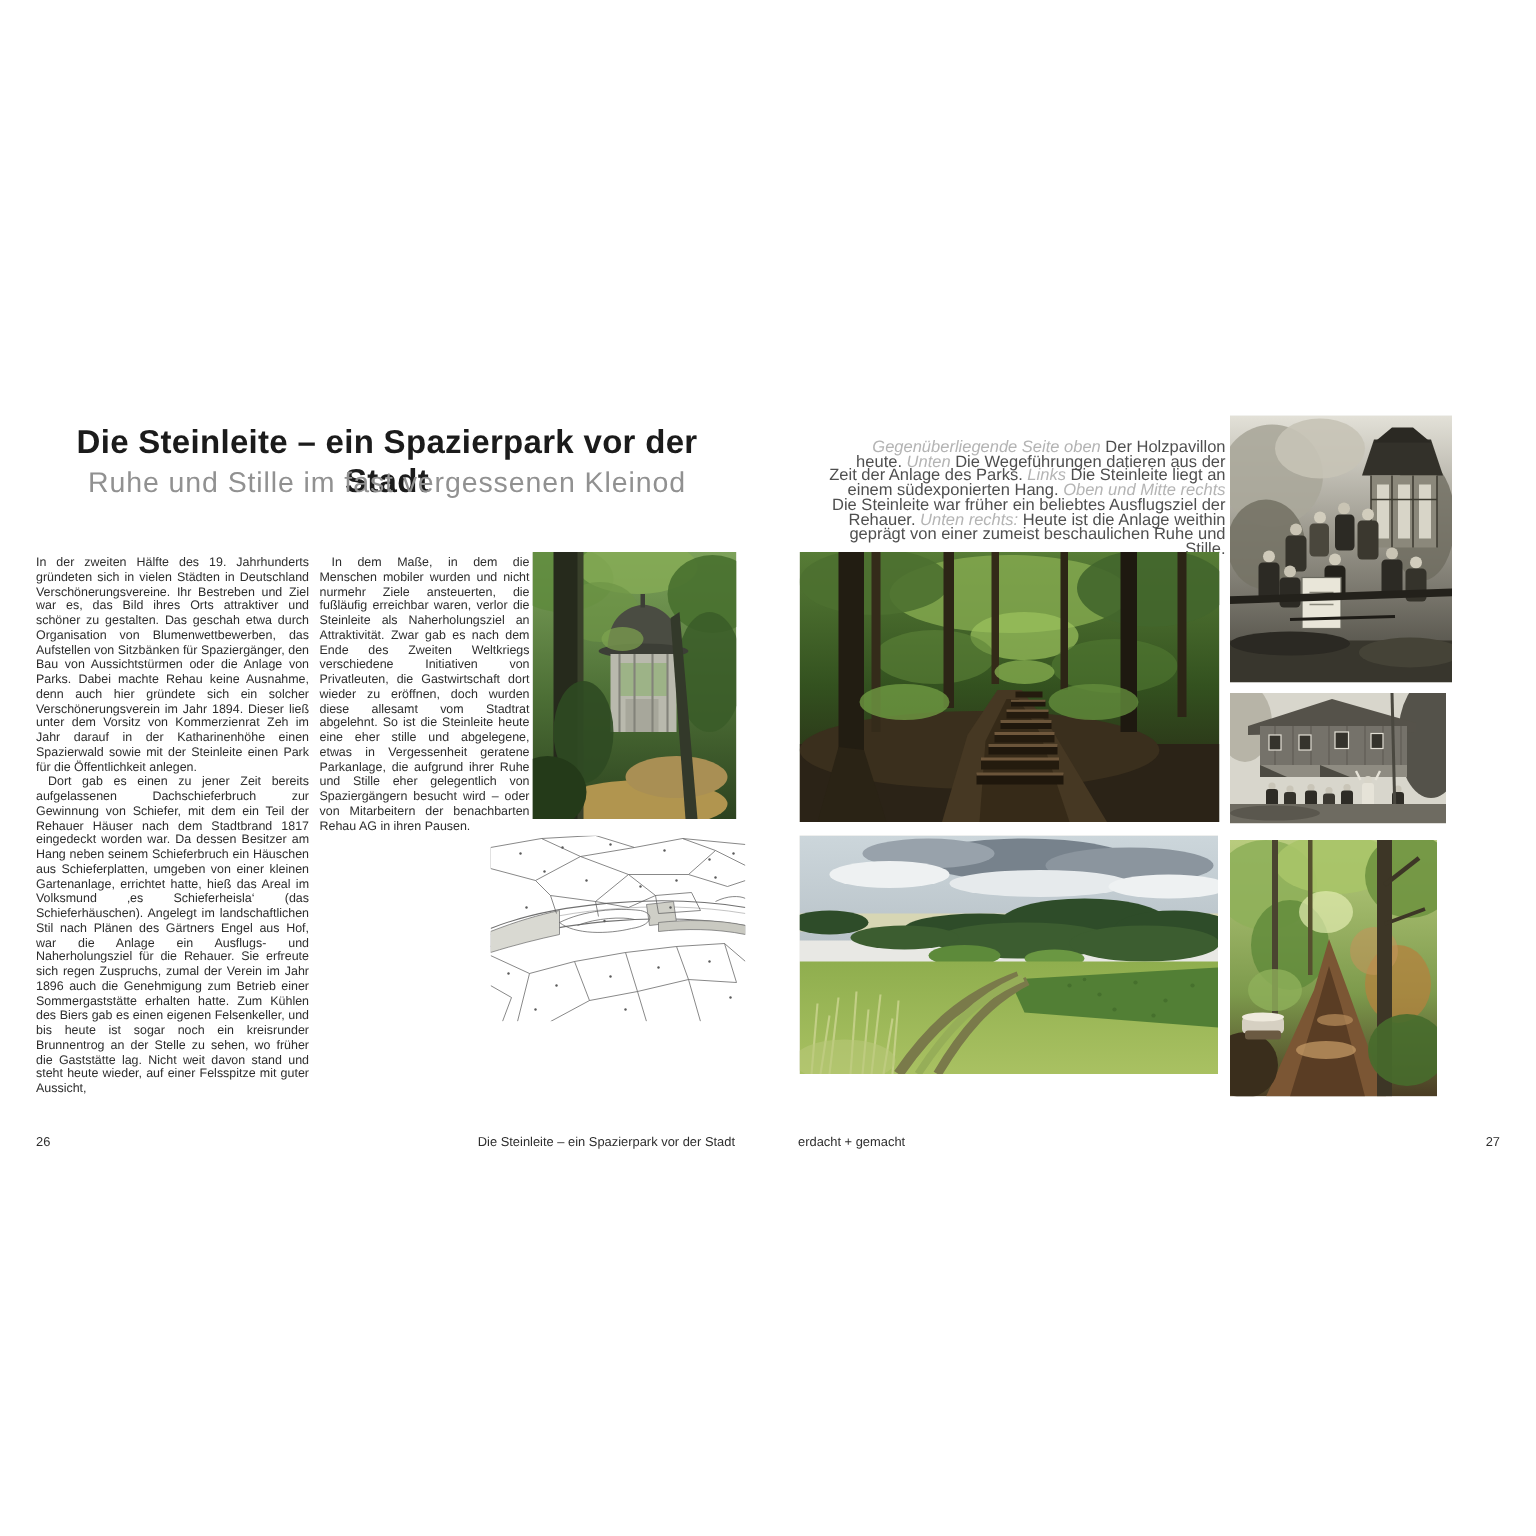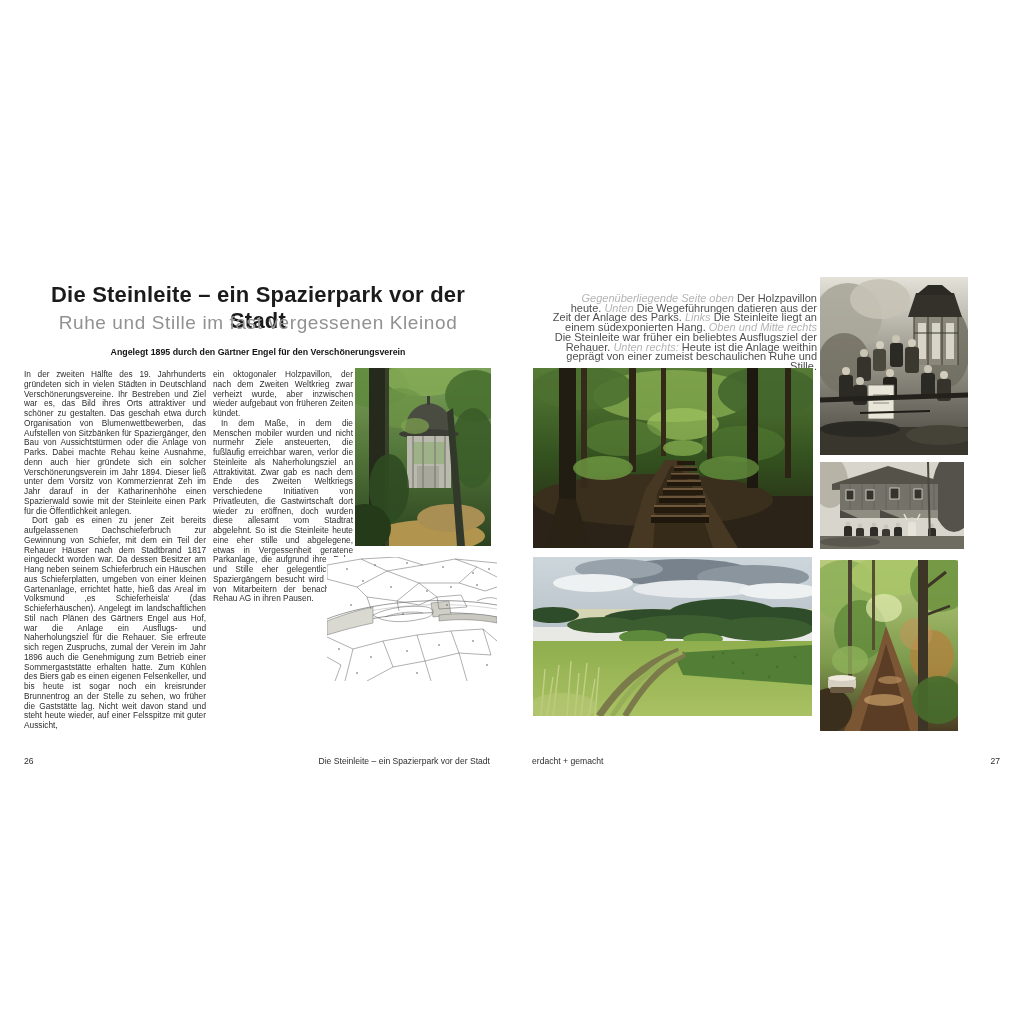--- a/index.html
+++ b/index.html
@@ -41,28 +41,26 @@
   .ph-meadow{left:533px;top:557px;width:279px;height:159px;}
   .ph-path{left:820px;top:560px;width:138px;height:171px;}
 </style>
 </head>
 <body>
 
 <div class="spread">
 
   <div class="abs title">Die Steinleite – ein Spazierpark vor der Stadt</div>
   <div class="abs subtitle">Ruhe und Stille im fast vergessenen Kleinod</div>
-  <div class="abs kicker">Angelegt 1895 durch den Gärtner Engel für den Verschönerungsverein</div>
 
   <div class="abs bodytext col1">
     <p>In der zweiten Hälfte des 19. Jahrhunderts gründeten sich in vielen Städten in Deutschland Verschönerungsvereine. Ihr Bestreben und Ziel war es, das Bild ihres Orts attraktiver und schöner zu gestalten. Das geschah etwa durch Organisation von Blumenwettbewerben, das Aufstellen von Sitzbänken für Spaziergänger, den Bau von Aussichtstürmen oder die Anlage von Parks. Dabei machte Rehau keine Ausnahme, denn auch hier gründete sich ein solcher Verschönerungsverein im Jahr 1894. Dieser ließ unter dem Vorsitz von Kommerzienrat Zeh im Jahr darauf in der Katharinenhöhe einen Spazierwald sowie mit der Steinleite einen Park für die Öffentlichkeit anlegen.</p>
     <p class="indent">Dort gab es einen zu jener Zeit bereits aufgelassenen Dachschieferbruch zur Gewinnung von Schiefer, mit dem ein Teil der Rehauer Häuser nach dem Stadtbrand 1817 eingedeckt worden war. Da dessen Besitzer am Hang neben seinem Schieferbruch ein Häuschen aus Schieferplatten, umgeben von einer kleinen Gartenanlage, errichtet hatte, hieß das Areal im Volksmund ‚es Schieferheisla‘ (das Schieferhäuschen). Angelegt im landschaftlichen Stil nach Plänen des Gärtners Engel aus Hof, war die Anlage ein Ausflugs- und Naherholungsziel für die Rehauer. Sie erfreute sich regen Zuspruchs, zumal der Verein im Jahr 1896 auch die Genehmigung zum Betrieb einer Sommergaststätte erhalten hatte. Zum Kühlen des Biers gab es einen eigenen Felsenkeller, und bis heute ist sogar noch ein kreisrunder Brunnentrog an der Stelle zu sehen, wo früher die Gaststätte lag. Nicht weit davon stand und steht heute wieder, auf einer Felsspitze mit guter Aussicht,</p>
   </div>
   <div class="abs bodytext col2">
-    <p>ein oktogonaler Holzpavillon, der nach dem Zweiten Weltkrieg zwar verheizt wurde, aber inzwischen wieder aufgebaut von früheren Zeiten kündet.</p>
     <p class="indent">In dem Maße, in dem die Menschen mobiler wurden und nicht nurmehr Ziele ansteuerten, die fußläufig erreichbar waren, verlor die Steinleite als Naherholungsziel an Attraktivität. Zwar gab es nach dem Ende des Zweiten Weltkriegs verschiedene Initiativen von Privatleuten, die Gastwirtschaft dort wieder zu eröffnen, doch wurden diese allesamt vom Stadtrat abgelehnt. So ist die Steinleite heute eine eher stille und abgelegene, etwas in Vergessenheit geratene Parkanlage, die aufgrund ihrer Ruhe und Stille eher gelegentlich von Spaziergängern besucht wird – oder von Mitarbeitern der benachbarten Rehau AG in ihren Pausen.</p>
   </div>
 
   <div class="img ph-pavilion">
     <svg viewBox="0 0 136 178" preserveAspectRatio="none">
       <defs>
         <linearGradient id="pg" x1="0" y1="0" x2="0" y2="1">
           <stop offset="0" stop-color="#7da25a"></stop>
             <stop offset=".55" stop-color="#4c6e35"></stop>
             <stop offset="1" stop-color="#2c421f"></stop>

